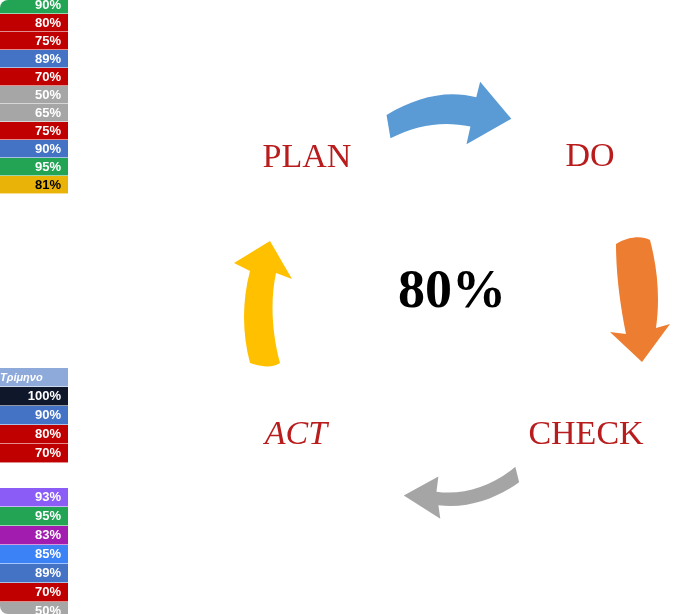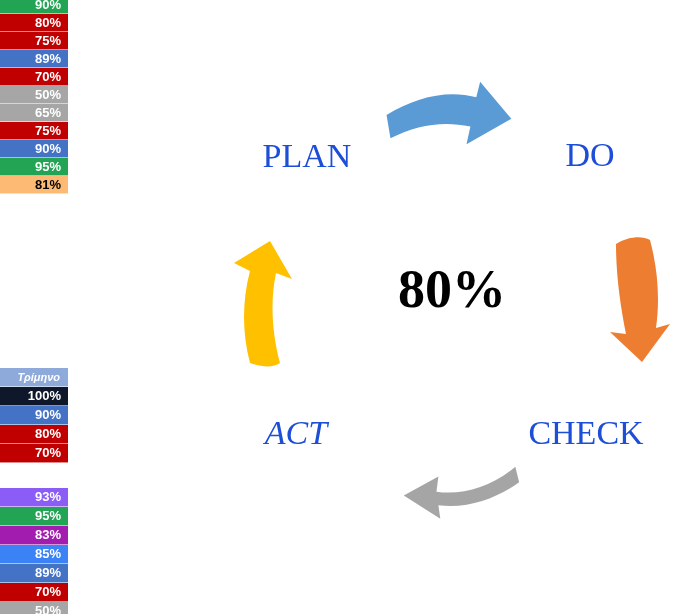--- a/index.html
+++ b/index.html
@@ -1,37 +1,37 @@
 <!DOCTYPE html>
 <html><head>
 <meta charset="utf-8">
 <style>
   html,body{margin:0;padding:0;background:#fff;}
   .screen{
     position:relative;width:700px;height:614px;background:#ffffff;
-    overflow:hidden;font-family:"Liberation Sans",sans-serif;
+    overflow:hidden;font-family:"Liberation Sans",sans-serif;border-radius:8px;
   }
   
   .kpi-col{position:absolute;left:0;width:68px;}
   .cell{
     width:68px;height:18px;box-sizing:border-box;
     font-size:13px;font-weight:bold;color:#ffffff;
     text-align:right;padding-right:7px;line-height:17px;
     border-bottom:1px solid rgba(255,255,255,.55);
   }
   .kpi-col.bottom .cell{height:19px;line-height:18px;}
   .cell.total{color:#000000;}
   .cell.header{
     font-size:11px;font-weight:bold;font-style:italic;
-    text-align:right;padding-right:8px;height:18px;line-height:17px;
+    text-align:left;padding-right:8px;height:18px;line-height:17px;
   }
   
   .step-label{
     position:absolute;font-family:"Liberation Serif",serif;
-    font-size:34px;color:#1d4ed8;text-align:center;white-space:nowrap;
+    font-size:34px;color:#b91c1c;text-align:center;white-space:nowrap;
   }
   .center-value{
     position:absolute;font-family:"Liberation Serif",serif;
     font-size:54px;font-weight:bold;color:#000;text-align:center;
   }
   .arrow{position:absolute;}
   svg{display:block;}
 </style>
 </head>
 <body>
@@ -42,21 +42,21 @@
       <div class="cell" style="background: rgb(35, 164, 85);">90%</div>
       <div class="cell" style="background: rgb(192, 0, 0);">80%</div>
       <div class="cell" style="background: rgb(192, 0, 0);">75%</div>
       <div class="cell" style="background: rgb(68, 114, 196);">89%</div>
       <div class="cell" style="background: rgb(192, 0, 0);">70%</div>
       <div class="cell" style="background: rgb(166, 166, 166);">50%</div>
       <div class="cell" style="background: rgb(166, 166, 166);">65%</div>
       <div class="cell" style="background: rgb(192, 0, 0);">75%</div>
       <div class="cell" style="background: rgb(68, 114, 196);">90%</div>
       <div class="cell" style="background: rgb(35, 164, 85);">95%</div>
-      <div class="cell total" style="background: #fdba74;">81%</div>
+      <div class="cell total" style="background: #eab308;">81%</div>
     </div>
 
   <div class="kpi-col bottom" style="top:368px;" id="bottom-table">
       <div class="cell header" style="background: rgb(142, 170, 219);">Τρίμηνο</div>
       <div class="cell" style="background: #0f172a;">100%</div>
       <div class="cell" style="background: rgb(68, 114, 196);">90%</div>
       <div class="cell" style="background: rgb(192, 0, 0);">80%</div>
       <div class="cell" style="background: rgb(192, 0, 0);">70%</div>
       <div class="cell" style="background: #8b5cf6; margin-top: 25px;">93%</div>
       <div class="cell" style="background: rgb(35, 164, 85);">95%</div>

